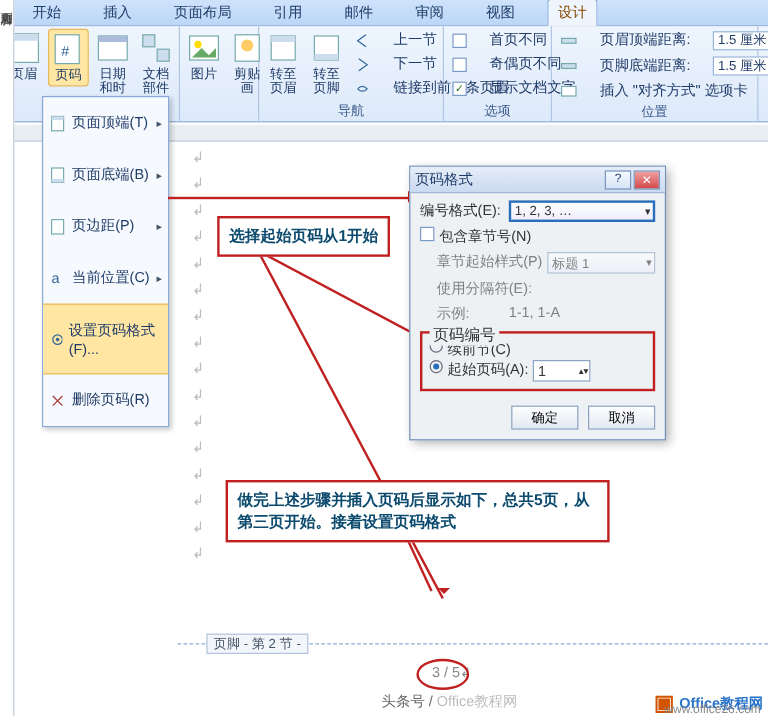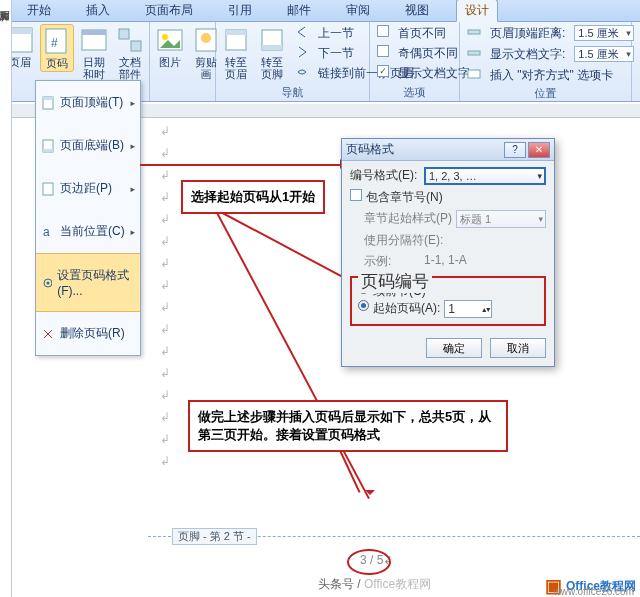--- a/index.html
+++ b/index.html
@@ -13,21 +13,21 @@
     
     .ribbon { height:80px; background:linear-gradient(#eef5fd,#dde9fa); display:flex; border-bottom:1px solid #8aa9d6; }
     .group { border-right:1px solid #b0c6e4; display:flex; flex-direction:column; justify-content:space-between; padding:2px 4px 0; }
     .group-body { display:flex; gap:4px; align-items:flex-start; flex:1; }
     .group-title { font-size:11px; color:#3a5a8a; text-align:center; padding:1px 0; }
     .big-btn { width:36px; display:flex; flex-direction:column; align-items:center; gap:2px; padding:2px; }
     .big-btn .ico { width:28px; height:28px; }
     .big-btn span { font-size:11px; color:#1f3b68; text-align:center; line-height:12px; }
     .big-btn.hl { background:#ffe7a3; border:1px solid #e6b95f; border-radius:3px; }
     .small-col { display:flex; flex-direction:column; gap:1px; }
-    .small-item { display:flex; align-items:flex-start; gap:9px; padding:1px 3px; color:#1f3b68; font-size:11px; white-space:nowrap; }
+    .small-item { display:flex; align-items:center; gap:19px; padding:1px 3px; color:#1f3b68; font-size:11px; white-space:nowrap; }
     .mini-ico { width:14px; height:14px; }
     .chk { width:12px; height:12px; border:1px solid #7a9ac6; background:#fff; display:inline-flex; align-items:center; justify-content:center; font-size:9px; color:#2a6b1e; }
     .comb { height:16px; border:1px solid #95b3db; background:#fff; padding:0 14px 0 3px; display:inline-flex; align-items:center; font-size:11px; position:relative; min-width:52px; }
     .comb:after { content:"▾"; position:absolute; right:2px; font-size:9px; color:#456; }
 
     
     .dropdown { position:absolute; left:35px; top:80px; width:106px; background:#f6fafe; border:1px solid #8aa9d6; box-shadow:2px 2px 4px rgba(0,0,0,.2); z-index:5; }
     .dd-item { display:flex; align-items:center; gap:5px; padding:13px 5px; color:#1f3b68; font-size:11px; }
     .dd-item .arrow { margin-left:auto; font-size:9px; color:#456; }
     .dd-item.sel { background:#ffe7a3; border-top:1px solid #e6b95f; border-bottom:1px solid #e6b95f; }
@@ -37,21 +37,21 @@
     .ruler { position:absolute; left:12px; right:0; top:104px; height:14px; background:#e9eef3; border-bottom:1px solid #c0cad6; z-index:1; }
 
     
     .left-strip { position:absolute; left:0; top:0; width:12px; height:100%; background:#fff; border-right:1px solid #c0cad6; font-size:10px; color:#444; writing-mode:vertical-rl; text-orientation:upright; padding:3px 0; z-index:2;}
 
     
     .doc-area { position:absolute; left:12px; right:0; top:118px; bottom:32px; background:#fff; overflow:hidden; }
     .line { position:absolute; left:148px; color:#bbb; font-size:12px; }
 
     
-    .callout { position:absolute; border:2px solid #c02020; background:#fff; padding:6px 8px; font-size:13px; font-weight:bold; color:#000000; z-index:8; }
+    .callout { position:absolute; border:2px solid #c02020; background:#fff; padding:6px 8px; font-size:13px; font-weight:bold; color:#0c4a6e; z-index:8; }
 
     
     .footer-band { position:absolute; left:148px; right:0; bottom:60px; border-top:1px dashed #8aa9d6; height:1px; }
     .footer-lbl { position:absolute; left:172px; bottom:52px; background:#f2f6fb; border:1px solid #b2c4dd; padding:0 5px; font-size:11px; color:#456; }
     .page-num { position:absolute; left:360px; bottom:30px; font-size:11px; color:#888; z-index:3; }
     .page-circ { position:absolute; left:347px; bottom:22px; width:44px; height:26px; border:2px solid #c02020; border-radius:50%; z-index:4; }
 
     
     .dialog { position:absolute; left:341px; top:138px; width:214px; background:#eef1f4; border:1px solid #6f8eb9; box-shadow:3px 3px 8px rgba(0,0,0,.3); z-index:10; }
     .dlg-title { height:22px; background:linear-gradient(#e6eef8,#cadaf0); display:flex; align-items:center; padding:0 4px; font-size:11px; color:#1f3b68; border-bottom:1px solid #9fb6d6; }
@@ -59,21 +59,21 @@
     .dlg-tbtn { width:22px; height:16px; border:1px solid #7a95bf; margin-left:2px; display:flex; align-items:center; justify-content:center; font-size:10px; }
     .dlg-help { background:linear-gradient(#f3f8ff,#d7e5f7); }
     .dlg-close { background:linear-gradient(#f0a0a0,#d24a4a); color:#fff; }
     .dlg-body { padding:6px 8px; display:flex; flex-direction:column; gap:4px; }
     .row { display:flex; align-items:flex-start; gap:4px; font-size:11px; color:#333; }
     .row label { min-width:70px; }
     .dlg-combo { flex:1; height:18px; border:1px solid #8aa3c3; background:linear-gradient(#fff,#eef); padding:0 14px 0 3px; position:relative; display:flex; align-items:center; font-size:11px; }
     .dlg-combo.hl { border:2px solid #2a6db8; }
     .dlg-combo:after { content:"▾"; position:absolute; right:2px; font-size:9px; }
     .fieldset { border:1px solid #b8c3d2; padding:5px 6px 6px; position:relative; margin-top:2px; }
-    .fieldset legend { position:absolute; top:-8px; left:6px; background:#eef1f4; padding:0 3px; font-size:17px; color:#2a5; }
+    .fieldset legend { position:absolute; top:-8px; left:6px; background:#eef1f4; padding:0 3px; font-size:13px; color:#2a5; }
     .fieldset.red { border:2px solid #c02020; }
     .fieldset.red legend { color:#333; }
     .radio { width:11px; height:11px; border:1px solid #667; border-radius:50%; display:inline-flex; align-items:center; justify-content:center; }
     .radio.on:after { content:""; width:5px; height:5px; background:#2a6db8; border-radius:50%; }
     .spin { width:48px; height:18px; border:1px solid #8aa3c3; background:#fff; padding:0 14px 0 3px; display:flex; align-items:center; position:relative; }
     .spin:after { content:"▴▾"; position:absolute; right:1px; font-size:8px; line-height:7px; }
     .dlg-btns { display:flex; justify-content:flex-end; gap:8px; padding:6px 8px 8px; }
     .btn { width:56px; height:20px; border:1px solid #8aa3c3; background:linear-gradient(#fefefe,#e3e9f2); display:flex; align-items:center; justify-content:center; font-size:11px; }
 
     
@@ -226,21 +226,21 @@
             <svg class="mini-ico">
               <rect x="1" y="5" width="12" height="4" fill="#cde" stroke="#7aa"></rect>
             </svg>
             <span>页眉顶端距离:</span>
             <span class="comb">1.5 厘米</span>
           </div>
         <div class="small-item">
             <svg class="mini-ico">
               <rect x="1" y="5" width="12" height="4" fill="#cde" stroke="#7aa"></rect>
             </svg>
-            <span>显示文档文字:</span>
+            <span>页脚底端距离:</span>
             <span class="comb">1.5 厘米</span>
           </div>
         <div class="small-item">
             <svg class="mini-ico">
               <rect x="1" y="3" width="12" height="8" fill="#fff" stroke="#7aa"></rect>
             </svg>
             <span>插入 "对齐方式" 选项卡</span>
           </div>
       </div>
     </div>

